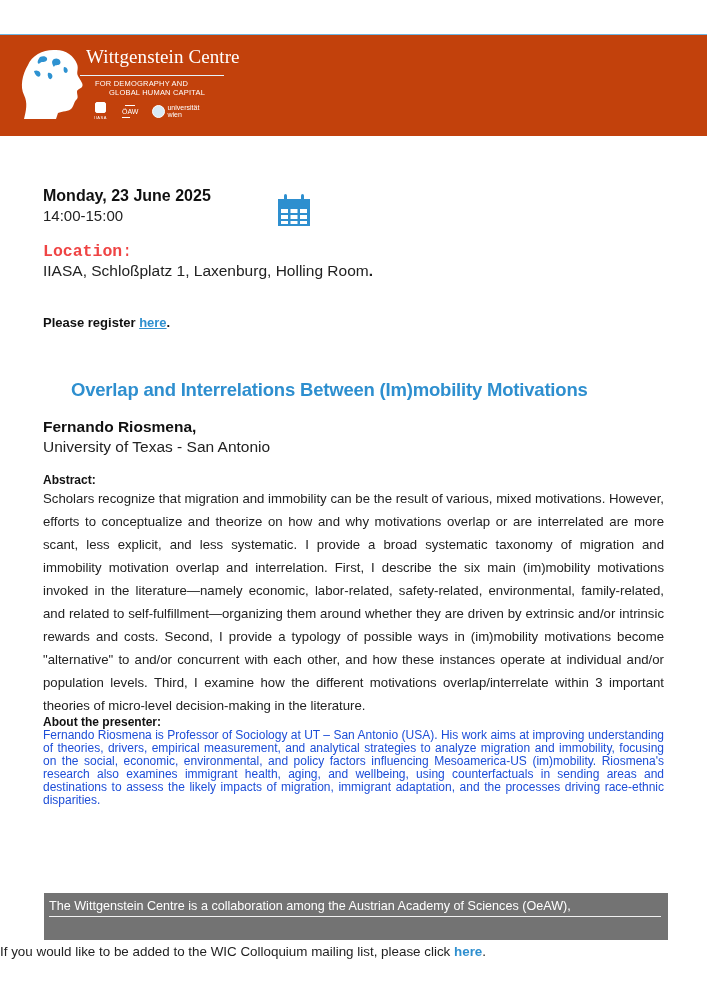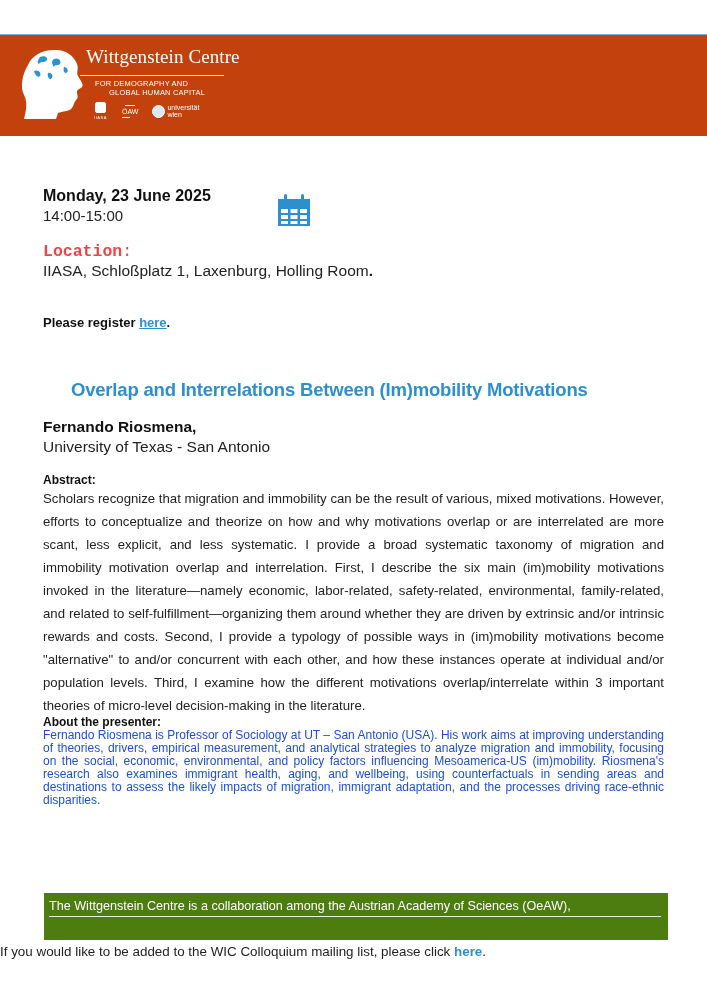--- a/index.html
+++ b/index.html
@@ -56,21 +56,21 @@
       font-size: 13.2px; line-height: 23px; color: #222; text-align: justify;
     }
     .presenter-label { top: 715px; }
     .presenter-text {
       position: absolute; left: 43px; top: 729px; width: 621px;
       font-size: 12px; line-height: 13px; color: #1d4ed8; text-align: justify;
     }
 
     .collab-box {
       position: absolute; left: 44px; top: 893px; width: 624px; height: 47px;
-      background: #4d7c0f; color: #ffffff; padding: 5px 0 0 5px;
+      background: #737373; color: #ffffff; padding: 5px 0 0 5px;
       font-size: 12.6px; line-height: 17px;
     }
     .collab-rule { position: absolute; left: 5px; top: 23px; width: 612px; height: 1px; background: #ffffff; opacity: 0.9; }
     .mailing { position: absolute; left: 0; top: 944px; width: 707px; text-align: left; font-size: 13.4px; color: #222; }
     .mailing a { color: #2e8fcf; font-weight: bold; text-decoration: none; }
   </style>
 </head>
 <body>
 
 <div class="banner">

